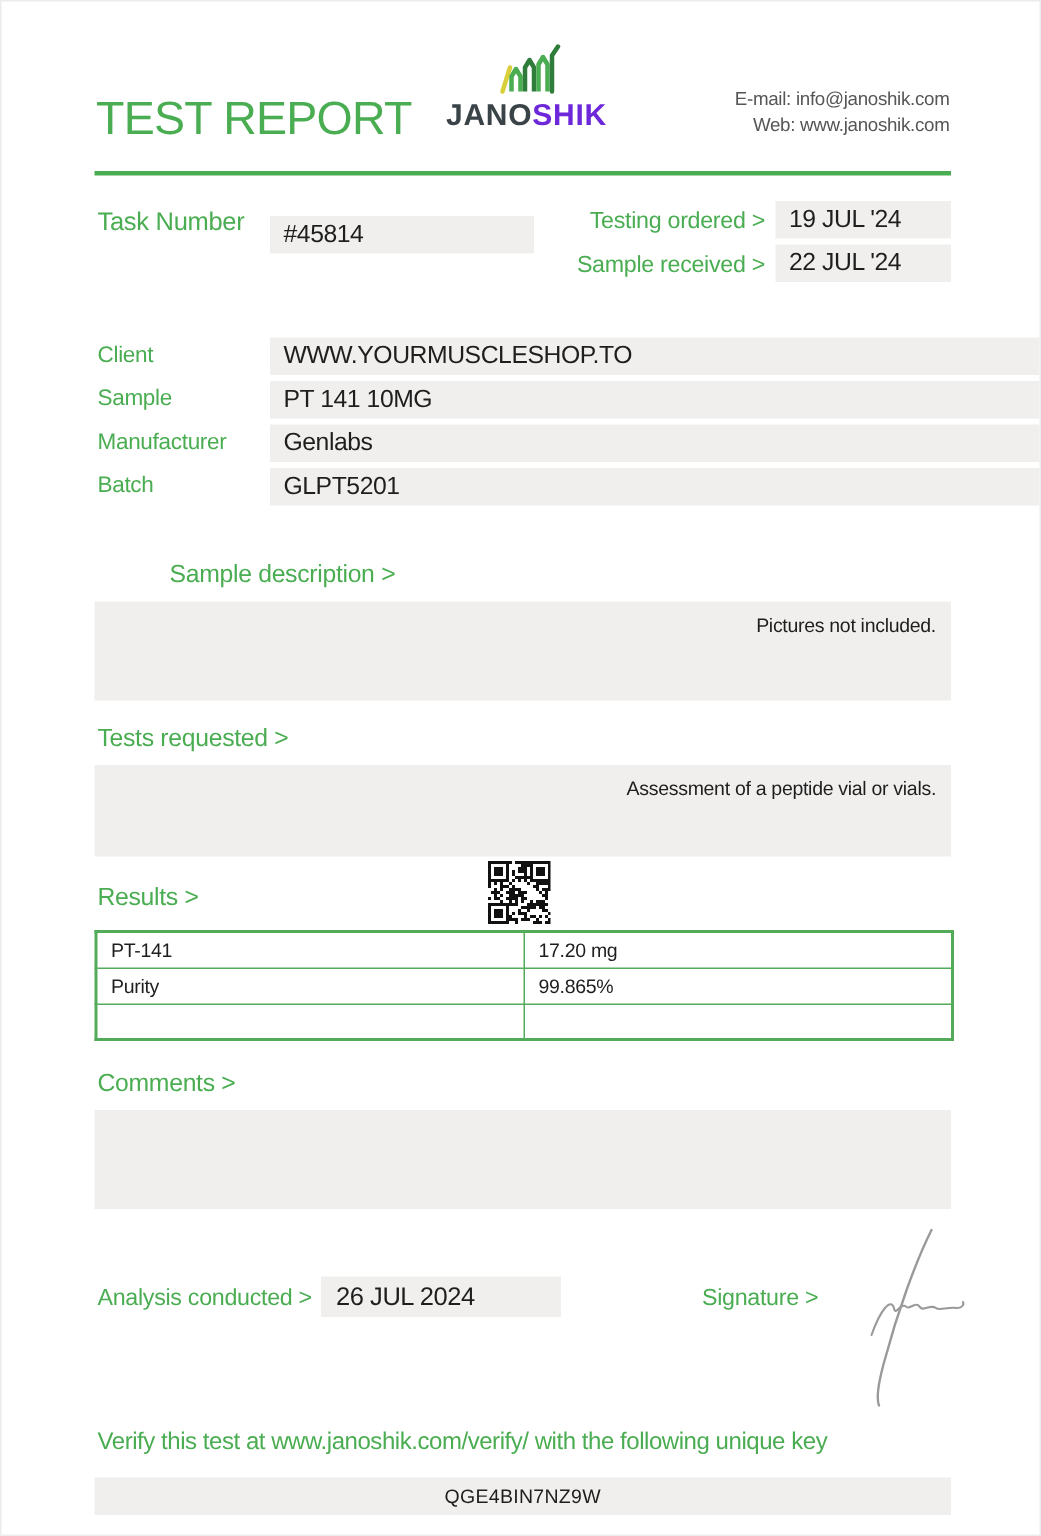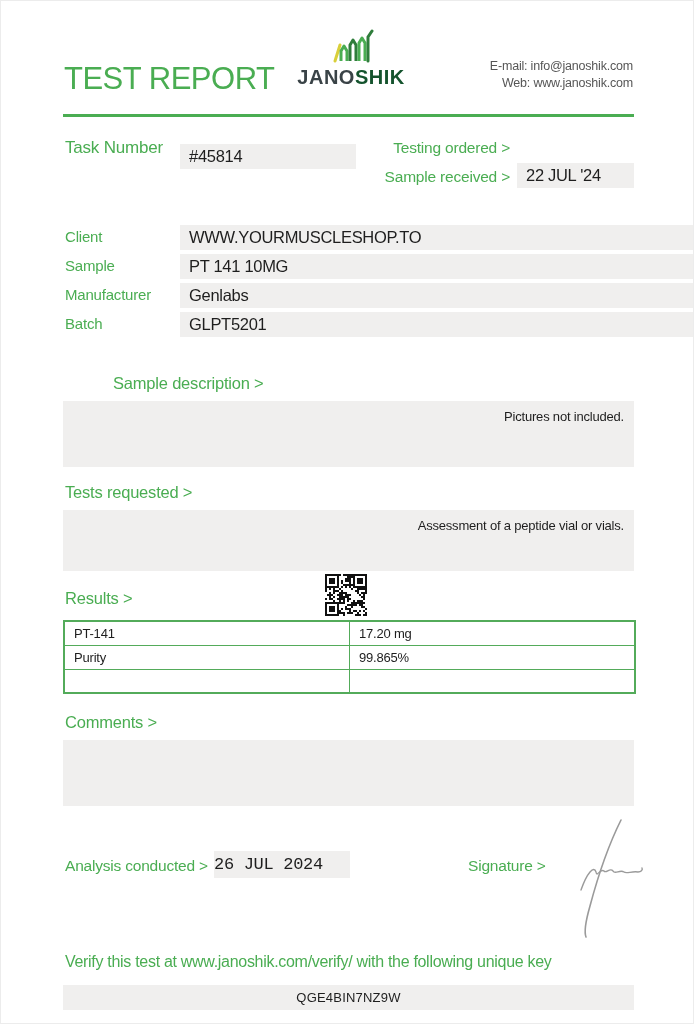--- a/index.html
+++ b/index.html
@@ -11,21 +11,21 @@
     color:#1e1e1e;
   }
   
   .title {
     position:absolute; left:63px; top:60px;
     font-size:31px; font-weight:500; color:#4aad52; letter-spacing:-0.5px;
   }
   .logo { position:absolute; left:294px; top:28px; width:112px; text-align:center; }
   .logo-icon { display:block; margin:0 auto 1px auto; }
   .logo-text { font-size:20px; font-weight:bold; color:#3a4347; letter-spacing:0.5px; }
-  .logo-text .shik { color:#14532d; }
+  .logo-text .shik { color:#6d28d9; }
   .contact {
     position:absolute; right:60px; top:57px; text-align:right;
     font-size:12.5px; color:#565656; line-height:17px; letter-spacing:-0.2px;
   }
   .rule { position:absolute; left:62px; top:113px; width:571px; height:3px; background:#4aad52; }
   
   .lbl { position:absolute; color:#4aad52; letter-spacing:-0.2px; }
   .box {
     position:absolute; background:#f0efee; overflow:hidden;
     font-size:16.5px; letter-spacing:-0.3px; color:#1e1e1e;
@@ -59,21 +59,21 @@
   }
   .results-table td {
     border:1.5px solid #53ab5a; height:24px; padding:0 0 0 9px;
     font-size:13px; letter-spacing:-0.2px; vertical-align:middle; color:#1e1e1e;
   }
   .results-table { border:2px solid #53ab5a; }
   .comments-label { top:712px; }
   .comments-box { top:739px; height:66px; }
   
   .analysis-label { left:64px; top:856px; font-size:15.5px; }
-  .analysis-box { left:213px; top:850px; width:136px; height:27px; line-height:27px; padding-left:0; font-size:17px;font-family:Liberation Mono, monospace; }
+  .analysis-box { left:213px; top:850px; width:160px; height:27px; line-height:27px; padding-left:10px; font-size:17px; }
   .signature-label { left:467px; top:856px; font-size:15.5px; }
   .signature { position:absolute; left:556px; top:815px; }
   .verify-text { left:64px; top:952px; font-size:16px; letter-spacing:-0.3px; }
   .key-box {
     left:62px; top:984px; width:571px; height:25px; line-height:25px;
     text-align:center; font-size:13px; padding:0; letter-spacing:0.2px;
   }
 </style>
 </head>
 <body>
@@ -97,20 +97,21 @@
     <div>E-mail: info@janoshik.com</div>
     <div>Web: www.janoshik.com</div>
   </div>
 
   <div class="rule"></div>
 
   <div class="lbl task-label">Task Number</div>
   <div class="box task-box">#45814</div>
 
   <div class="lbl date-label ordered-label">Testing ordered &gt;</div>
+  <div class="box date-box ordered-box">19 JUL '24</div>
 
   <div class="lbl date-label received-label">Sample received &gt;</div>
   <div class="box date-box received-box">22 JUL '24</div>
 
   <div class="lbl info-label" style="top:227px">Client</div>
   <div class="box info-box" style="top:224px">WWW.YOURMUSCLESHOP.TO</div>
 
   <div class="lbl info-label" style="top:256px">Sample</div>
   <div class="box info-box" style="top:253px">PT 141 10MG</div>
 

